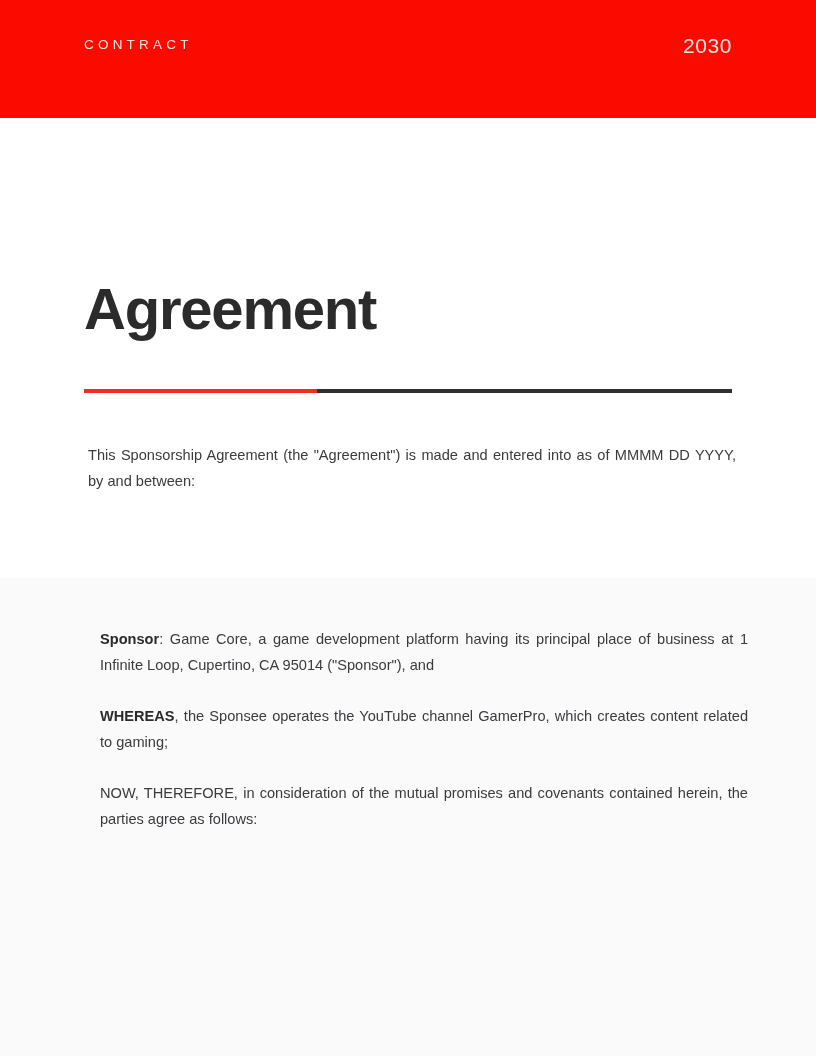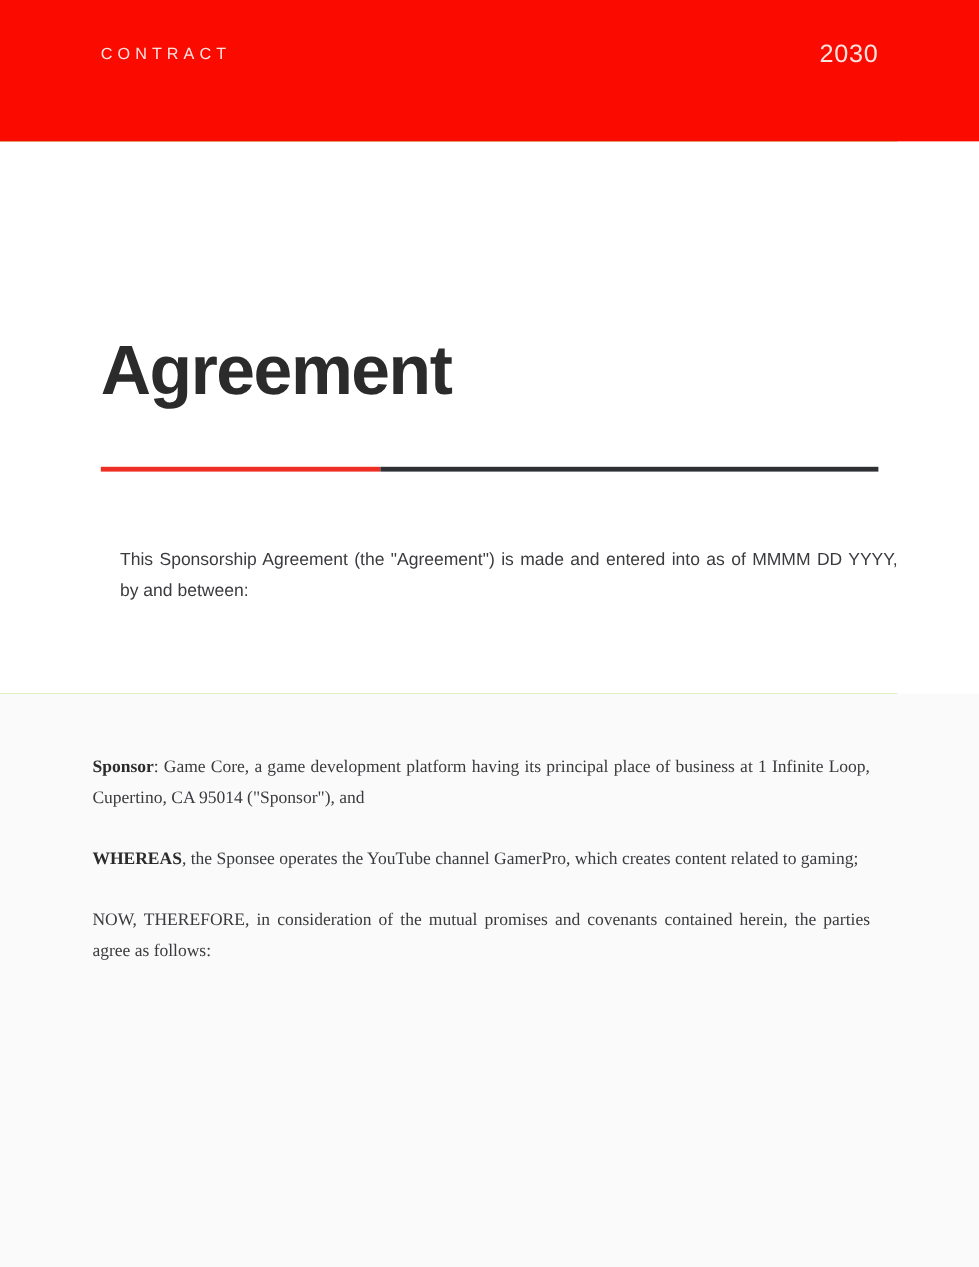--- a/index.html
+++ b/index.html
@@ -12,21 +12,21 @@
     background: #ffffff;
     font-family: "Liberation Sans", sans-serif;
     color: #2f3033;
     overflow: hidden;
   }
 
   .page {
     position: relative;
     width: 748px;
     height: 1056px;
-    background: #84cc16;
+    background: #7dd3fc;
     border-radius: 19px;
   }
 
   
   .header-band {
     position: absolute;
     top: 0;
     left: 0;
     width: 816px;
     height: 118px;
@@ -104,39 +104,38 @@
 
   .intro-para {
     position: absolute;
     left: 84px;
     top: 320px;
     width: 648px;
     font-size: 14.6px;
     line-height: 26px;
     color: #3a3b3e;
     text-align: justify;
-    margin: 16px;
+    margin: 4px;
   }
 
   
   .grey-section {
     position: absolute;
     top: 578px;
     left: 0;
     width: 816px;
     height: 478px;
     background: #fafafa;
   }
 
   .body-block {
     position: absolute;
-    left: 77px;
+    left: 100px;
     top: 48px;
     width: 648px;
-    font-family: Liberation Serif, serif;
   }
 
   .body-para {
     font-size: 14.6px;
     line-height: 26px;
     color: #3a3b3e;
     text-align: justify;
     margin: 0 0 25px 0;
   }
   .body-para:last-child {

